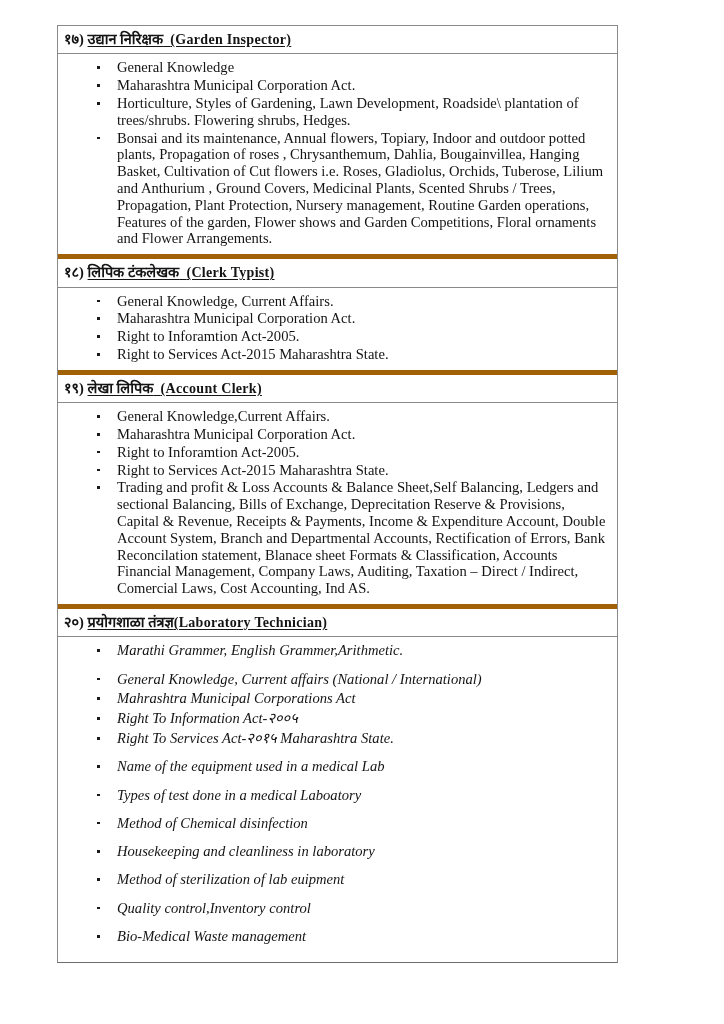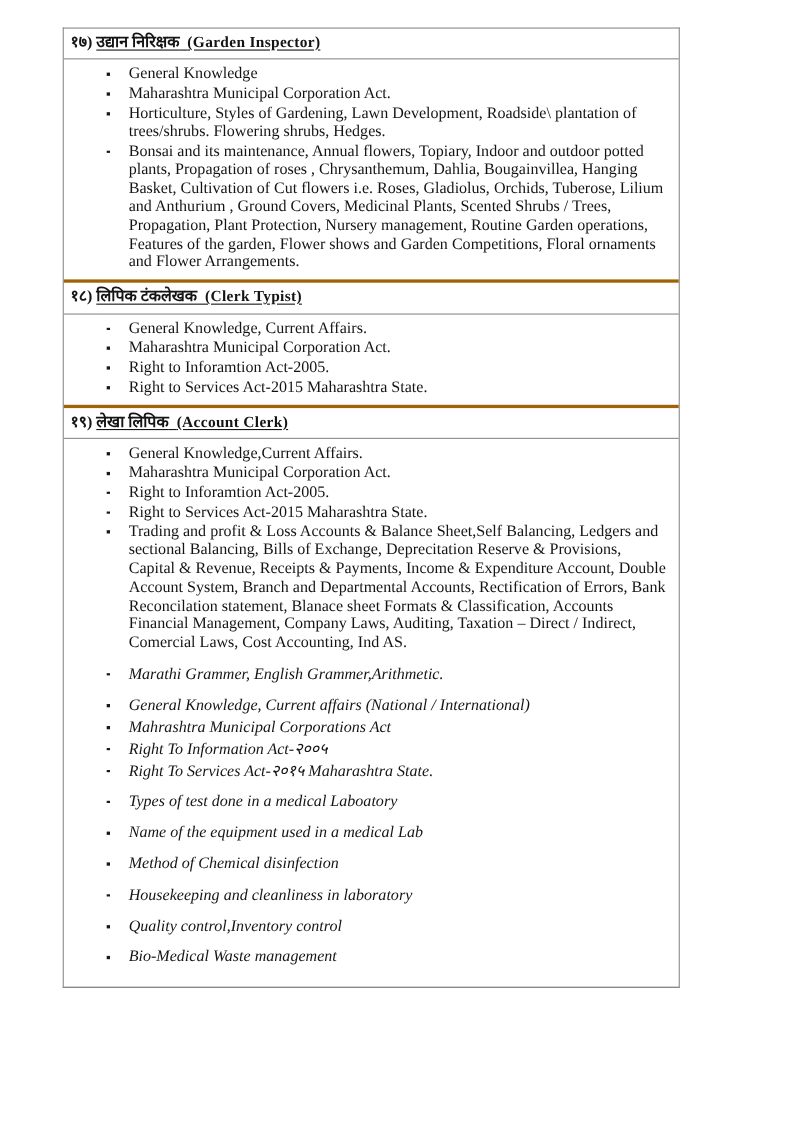--- a/index.html
+++ b/index.html
@@ -40,21 +40,21 @@
     display: block;
   }
 
   .section-header {
     border-bottom: 1px solid #8a8a8a;
     padding: 4px 0 5px 6px;
     line-height: 1.15;
     white-space: nowrap;
   }
   .section:not(:first-child) > .section-header {
-    border-top: 3px solid #a16207;
+    border-top: 5px solid #a16207;
   }
 
   .hdr-num {
     font-size: 14.5px;
     font-weight: bold;
     font-family: "Liberation Serif", "DejaVu Serif", serif;
     letter-spacing: 0px;
   }
   .hdr-mr {
     font-size: 14.5px;
@@ -156,31 +156,35 @@
           <li>General Knowledge,Current Affairs.</li>
           <li>Maharashtra Municipal Corporation Act.</li>
           <li>Right to Inforamtion Act-2005.</li>
           <li>Right to Services Act-2015 Maharashtra State.</li>
           <li>Trading and profit &amp; Loss Accounts &amp; Balance Sheet,Self Balancing, Ledgers and sectional Balancing, Bills of Exchange, Deprecitation Reserve &amp; Provisions, Capital &amp; Revenue, Receipts &amp; Payments, Income &amp; Expenditure Account, Double Account System, Branch and Departmental Accounts, Rectification of Errors, Bank Reconcilation statement, Blanace sheet Formats &amp; Classification, Accounts Financial Management, Company Laws, Auditing, Taxation – Direct / Indirect, Comercial Laws, Cost Accounting, Ind AS.</li>
         </ul>
       </div>
     </div>
 
     <div class="section">
+      <div class="section-header">
+        <span class="hdr-num">२०)</span><span class="hdr-num">&nbsp;</span><span class="hdr-mr">प्रयोगशाळा तंत्रज्ञ</span><span class="hdr-en">(Laboratory Technician)</span>
+      </div>
       <div class="section-body">
         <ul class="bullets loose">
           <li>Marathi Grammer, English Grammer,Arithmetic.</li>
           <li class="tight">General Knowledge, Current affairs (National / International)</li>
           <li class="tight">Mahrashtra Municipal Corporations  Act</li>
           <li class="tight">Right To Information Act-२००५</li>
           <li>Right To Services Act-२०१५ Maharashtra State.</li>
+          <li>Name of the equipment used in a medical Lab</li>
           <li>Types of test done in a medical Laboatory</li>
-          <li>Name of the equipment used in a medical Lab</li>
           <li>Method of Chemical disinfection</li>
           <li>Housekeeping and cleanliness in laboratory</li>
+          <li>Method of sterilization of lab euipment</li>
           <li>Quality control,Inventory control</li>
           <li>Bio-Medical Waste management</li>
         </ul>
       </div>
     </div>
 
   </div>
 </div>
 
 </body></html>

